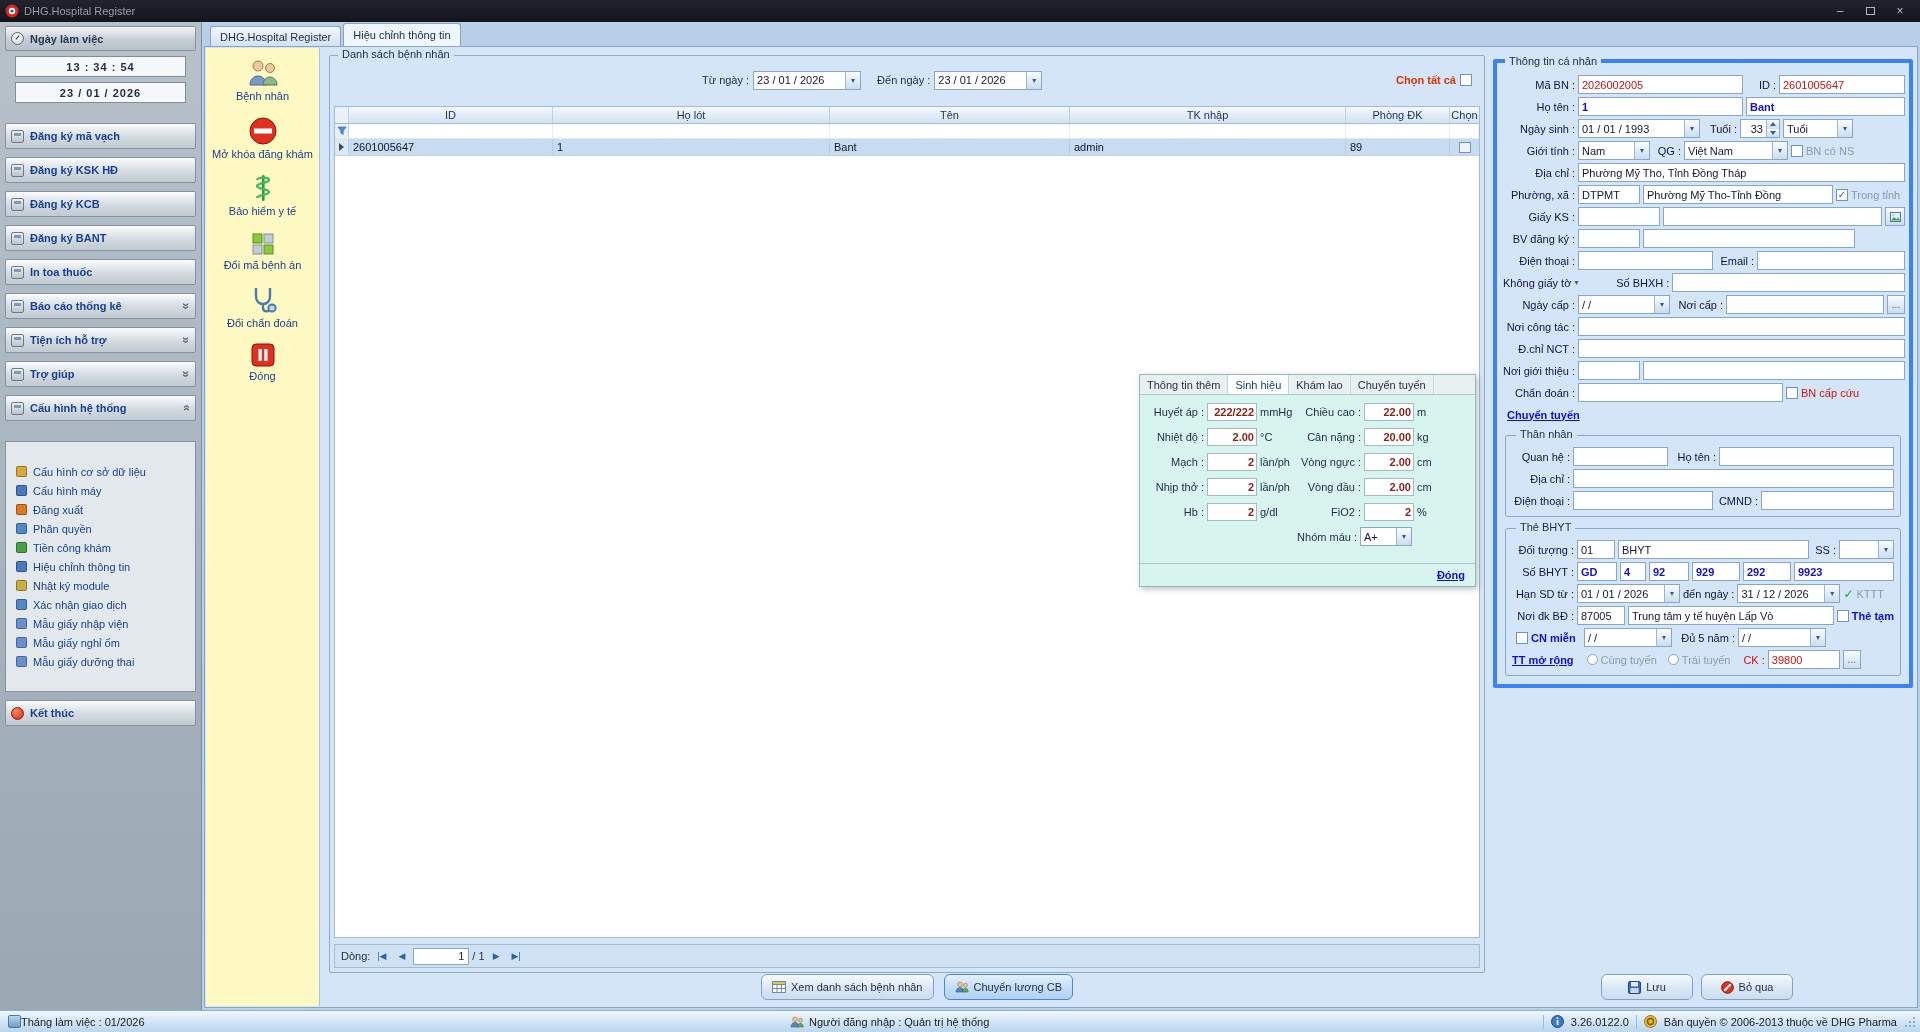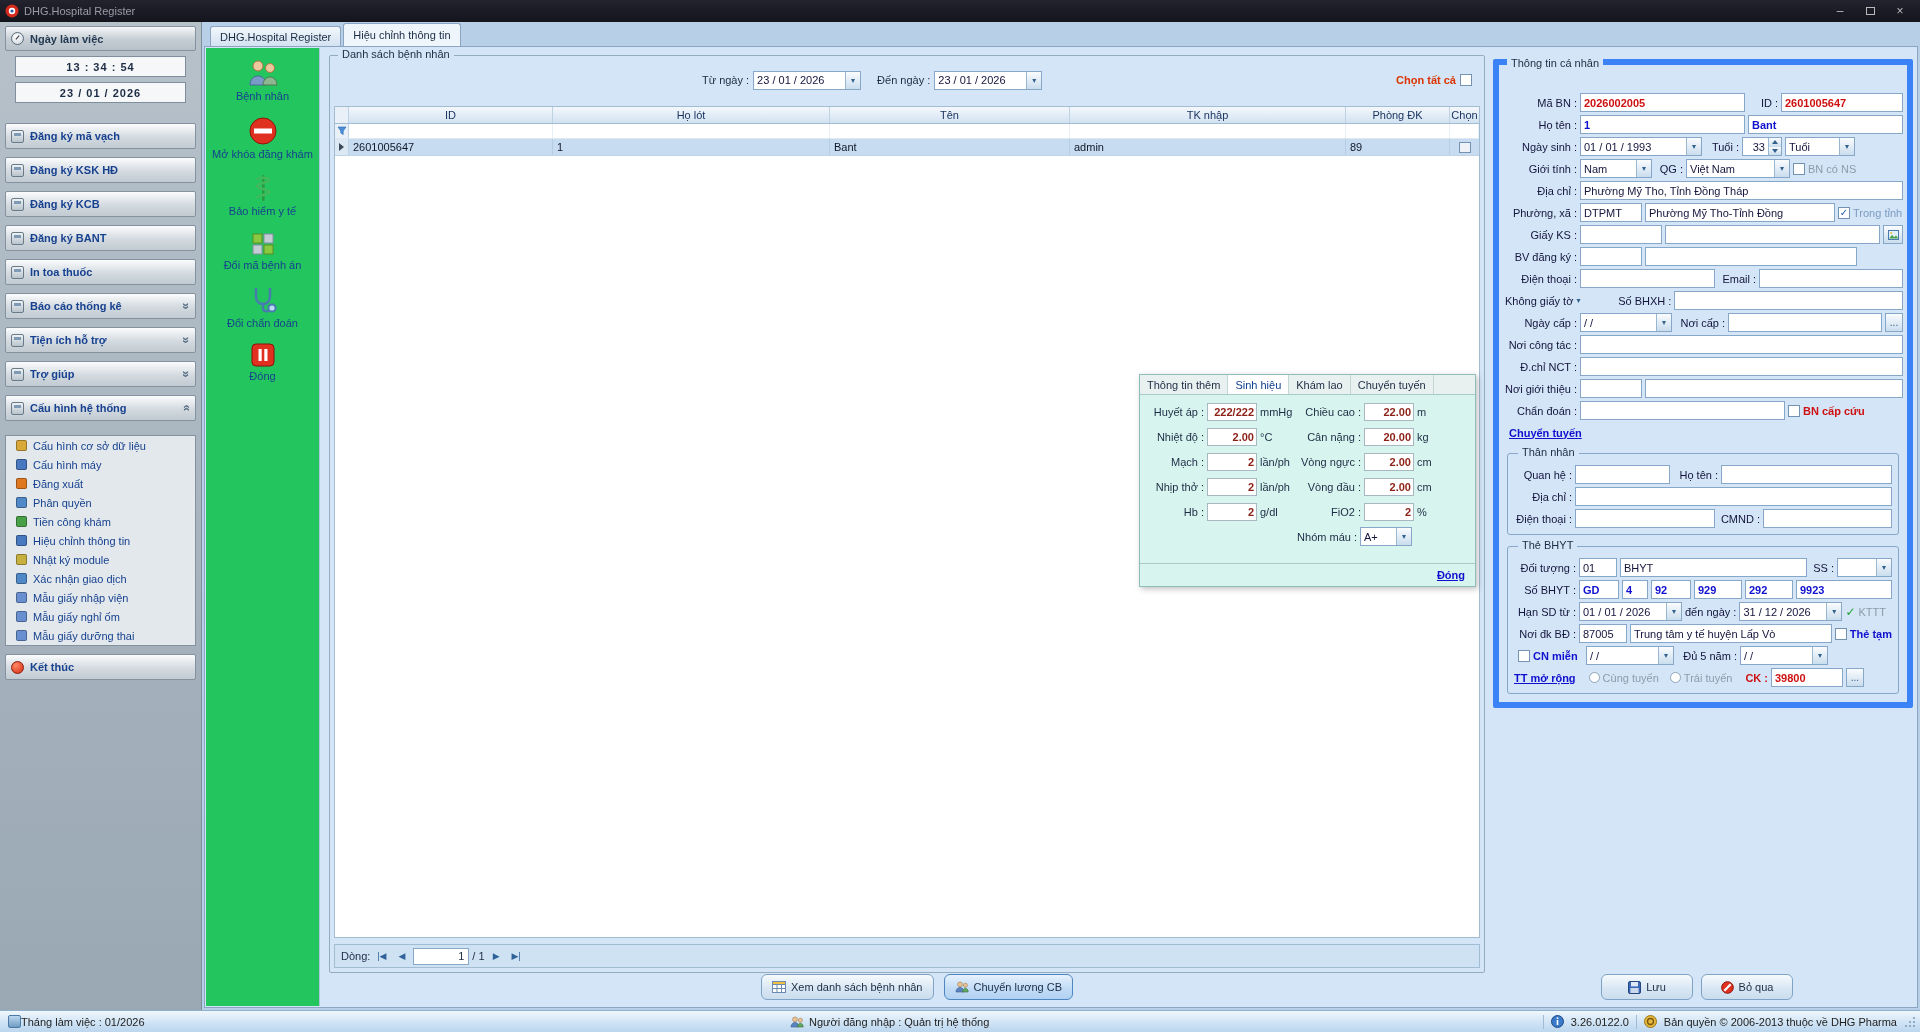--- a/index.html
+++ b/index.html
@@ -21,33 +21,33 @@
 .side-head{height:25px;background:linear-gradient(#f4f6f8,#c5cdd4 55%,#b7c1c9);border:1px solid #84929f;border-radius:2px;display:flex;align-items:center;gap:6px;padding:0 5px;font-weight:bold;color:#243a52}
 .timebox{height:21px;margin:5px 10px 0;background:#f5f7f9;border:1px solid #7e8e9c;display:flex;align-items:center;justify-content:center;font-weight:bold;color:#1c2c44;letter-spacing:1px}
 .nav-btn{height:26px;margin-top:8px;background:linear-gradient(#fbfcfd,#d3dae0 55%,#c2cbd2);border:1px solid #84929f;border-radius:2px;display:flex;align-items:center;gap:6px;padding:0 5px;font-weight:bold;color:#17418f}
 .nav-btn.first{margin-top:20px}
 .chev{margin-left:auto;color:#5a7186;font-weight:bold;font-size:12px;transform:rotate(90deg)}
 .chev.up{transform:rotate(-90deg)}
 .mini-ico{width:13px;height:13px;border:1px solid #6a7a88;border-radius:2px;background:linear-gradient(#eef2f5,#b9c4cc);position:relative;flex:0 0 13px}
 .mini-ico::after{content:"";position:absolute;left:2px;right:2px;top:2px;height:3px;background:#7e9ab4}
 .clock-ico{width:13px;height:13px;border-radius:50%;border:1px solid #5a6a78;background:radial-gradient(circle at 40% 35%,#ffffff,#c8d2da);position:relative;flex:0 0 13px}
 .clock-ico::after{content:"";position:absolute;left:5px;top:2px;width:1px;height:5px;background:#334;transform:rotate(40deg)}
-.cfg-list{margin-top:14px;background:#e2e8ec;border:1px solid #84929f;padding:0 2px}
+.cfg-list{margin-top:20px;background:#e2e8ec;border:1px solid #84929f;padding:20px 2px}
 .cfg-item{height:19px;display:flex;align-items:center;gap:6px;padding-left:8px;color:#17418f;white-space:nowrap}
 .cfg-ico{width:11px;height:11px;border-radius:2px;border:1px solid rgba(0,0,0,.3);flex:0 0 11px}
 .end-ico{width:13px;height:13px;border-radius:50%;background:radial-gradient(circle at 35% 30%,#ff8868,#d42b10);border:1px solid #8a1a08;flex:0 0 13px}
 
 
 .main{position:absolute;top:0;bottom:0;left:202px;right:0;background:#b7cfe7}
 .tabstrip{position:absolute;top:0;left:0;right:0;height:24px;display:flex;align-items:flex-end;padding-left:8px;gap:2px}
 .tab{height:20px;display:flex;align-items:center;padding:0 9px;background:linear-gradient(#f2f7fb,#d3e2f1);border:1px solid #8aa4c2;border-bottom:none;border-radius:3px 3px 0 0;color:#1c2c44}
 .tab.active{height:23px;background:#eef5fb}
 .tabpage{position:absolute;top:24px;left:2px;right:2px;bottom:2px;background:#d3e5f7;border:1px solid #8aa4c2}
 
-.toolcol{position:absolute;top:1px;bottom:1px;left:1px;width:114px;background:#22c55e;border-right:1px solid #aac4de;display:flex;flex-direction:column;align-items:center;padding-top:10px;gap:13px}
+.toolcol{position:absolute;top:1px;bottom:1px;left:1px;width:114px;background:#fef9c3;border-right:1px solid #aac4de;display:flex;flex-direction:column;align-items:center;padding-top:10px;gap:13px}
 .tool-item{width:108px;display:flex;flex-direction:column;align-items:center;gap:2px;color:#17418f;text-align:center;line-height:1.15}
 
 
 .gridwrap{position:absolute;left:124px;top:8px;width:1156px;bottom:34px;border:1px solid #93acc0;border-radius:2px}
 .gcap{position:absolute;top:-8px;left:8px;background:#d3e5f7;padding:0 4px;color:#1c2c44}
 .filterrow{position:absolute;top:12px;left:0;right:0;height:24px;display:flex;align-items:center;gap:4px;padding-left:372px}
 .flabel{color:#1c2c44;white-space:nowrap}
 .selall{margin-left:auto;color:#dd3300;font-weight:bold}
 .grid{position:absolute;top:50px;left:4px;right:4px;bottom:34px;background:#fff;border:1px solid #a2bcd2;display:flex;flex-direction:column;overflow:hidden}
 .thead{display:flex;height:17px;background:linear-gradient(#f4f8fc,#d2e2f2);border-bottom:1px solid #a2bcd2;color:#1c3660}
@@ -72,21 +72,21 @@
 .spin{height:19px;background:#fff;border:1px solid #86a7c7;display:flex}
 .spin .ct{flex:1;display:flex;align-items:center;justify-content:flex-end;padding:0 3px}
 .arrows{flex:0 0 13px;border-left:1px solid #9ab7d2;display:flex;flex-direction:column}
 .arrows span{flex:1;display:flex;align-items:center;justify-content:center;background:linear-gradient(#fafcfe,#cadded)}
 .tri-up{width:0;height:0;border-left:3px solid transparent;border-right:3px solid transparent;border-bottom:4px solid #33618e}
 .tri-dn{width:0;height:0;border-left:3px solid transparent;border-right:3px solid transparent;border-top:4px solid #33618e}
 .chk{width:12px;height:12px;background:#fff;border:1px solid #7493b2;display:inline-flex;align-items:center;justify-content:center;font-size:10px;font-weight:bold;color:#2458a8;flex:0 0 12px;line-height:1}
 .chk.gray{background:#eef2f6}
 .radio{width:11px;height:11px;border-radius:50%;background:#fff;border:1px solid #8fa5b8;flex:0 0 11px}
 .link{color:#0f0fcf;font-weight:bold;text-decoration:underline;white-space:nowrap}
-.v-red{color:#cf1010;font-weight:bold}
+.v-red{color:#cf1010;font-weight:normal}
 .v-blue{color:#1010cf;font-weight:bold}
 .dim{color:#8c9cab}
 .dimblue{color:#7d9cc0}
 .greencheck{color:#1fa02f;font-weight:bold;font-size:12px}
 .smbtn{height:19px;border:1px solid #86a7c7;background:linear-gradient(#fafcfe,#cadded);display:flex;align-items:center;justify-content:center;padding:0 3px;color:#33618e;font-size:10px}
 
 
 .vitals{position:absolute;left:934px;top:327px;width:337px;height:213px;background:#d8f4ef;border:1px solid #8fbdb7;box-shadow:2px 2px 6px rgba(0,0,0,.25)}
 .vtabs{display:flex;height:20px;background:#e9f1f0;border-bottom:1px solid #aacbc5}
 .vtab{display:flex;align-items:center;padding:0 7px;border-right:1px solid #c2d8d3;color:#1c2c44;white-space:nowrap}
@@ -102,21 +102,21 @@
 
 
 .pushbtn{height:26px;display:flex;align-items:center;gap:5px;padding:0 10px;background:linear-gradient(#f6fafd,#d9e7f4 55%,#cbdded);border:1px solid #7fa3c5;border-radius:6px;color:#1c2c44;white-space:nowrap}
 .pushbtn.focus{background:linear-gradient(#e6f1fd,#c2dcf6 55%,#b2d2f2);border:1px solid #4d86c0}
 .mainfooter{position:absolute;bottom:7px;left:556px;display:flex;gap:10px}
 .actions{position:absolute;bottom:7px;left:1396px;display:flex;gap:8px}
 .actions .pushbtn{width:92px;justify-content:center;padding:0 4px}
 
 
 .rightpanel{position:absolute;top:4px;bottom:40px;left:1286px;width:424px}
-.biggroup{position:absolute;top:8px;left:2px;right:2px;border:6px solid #3b82f6;border-radius:2px;padding:28px 4px 8px}
+.biggroup{position:absolute;top:8px;left:2px;right:2px;border:4px solid #3b82f6;border-radius:2px;padding:12px 4px 8px}
 .bigcap{position:absolute;top:-8px;left:8px;background:#d3e5f7;padding:0 4px;color:#1c2c44}
 .frow{display:flex;align-items:center;gap:3px;margin-bottom:3px;height:19px}
 .flbl{flex:0 0 74px;text-align:right;color:#14143c;white-space:nowrap}
 .sub{position:relative;border:1px solid #86a7c7;border-radius:3px;margin:11px 4px 0;padding:11px 6px 6px}
 .subcap{position:absolute;top:-8px;left:10px;background:#d3e5f7;padding:0 4px;color:#1c2c44}
 
 
 .statusbar{position:absolute;left:0;right:0;bottom:0;height:22px;background:linear-gradient(#f0f7fd,#cde2f4 60%,#bcd6ee);border-top:1px solid #8fb0cc;color:#222}
 .sb-left{position:absolute;left:8px;top:0;bottom:0;display:flex;align-items:center;}
 .sb-user{position:absolute;left:790px;top:0;bottom:0;display:flex;align-items:center;gap:5px}

